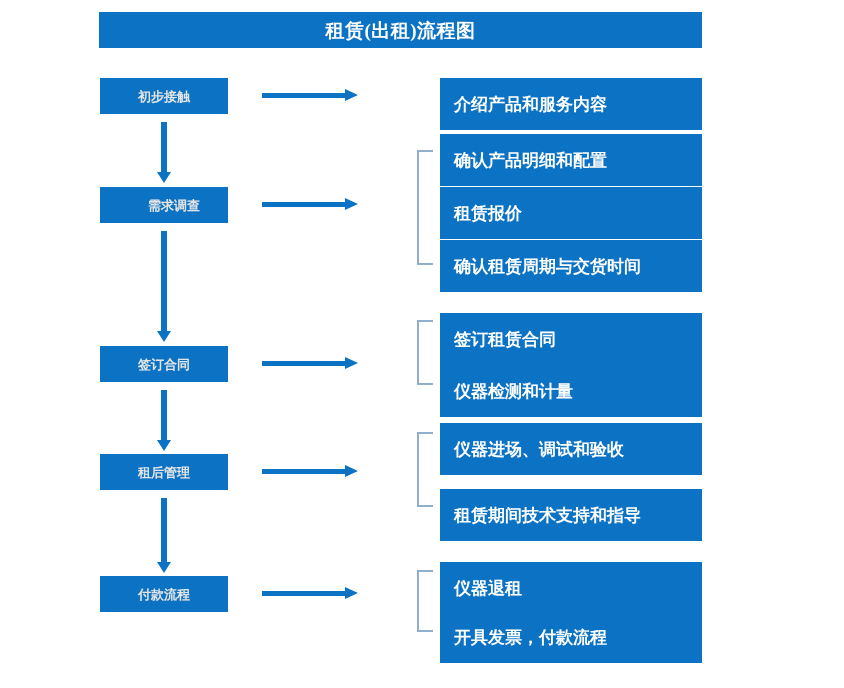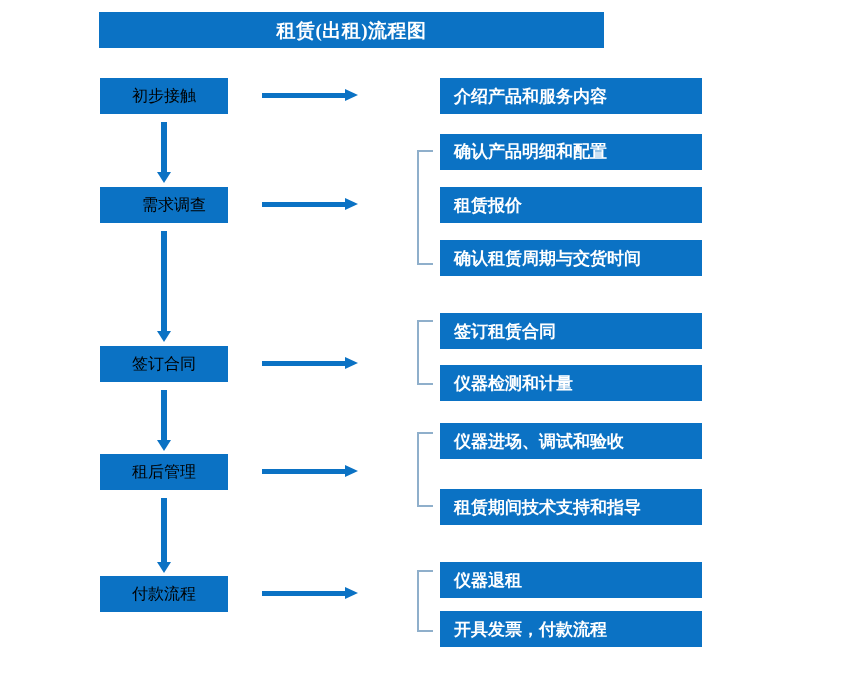--- a/index.html
+++ b/index.html
@@ -20,21 +20,21 @@
     width: 844px;
     height: 688px;
     background: #ffffff;
   }
 
   
   .title-bar {
     position: absolute;
     left: 99px;
     top: 12px;
-    width: 505px;
+    width: 603px;
     height: 36px;
     background: #0B72C4;
     display: flex;
     align-items: center;
     justify-content: center;
     box-sizing: border-box;
   }
   .title-bar .title-text {
     color: #ffffff;
     font-size: 19px;
@@ -50,33 +50,33 @@
     left: 100px;
     width: 128px;
     height: 36px;
     background: #0B72C4;
     display: flex;
     align-items: center;
     justify-content: center;
     box-sizing: border-box;
   }
   .stage-box .stage-label {
-    color: #000000;
-    font-size: 16px;
-    font-weight: normal;
+    color: #e5e5e5;
+    font-size: 13px;
+    font-weight: bold;
     white-space: nowrap;
     line-height: 1;
   }
 
   
   .detail-box {
     position: absolute;
     left: 440px;
     width: 262px;
-    height: 36px;
+    height: 52px;
     background: #0B72C4;
     display: flex;
     align-items: center;
     box-sizing: border-box;
     padding-left: 14px;
   }
   .detail-box .detail-label {
     color: #ffffff;
     font-size: 17px;
     font-weight: bold;
@@ -208,21 +208,21 @@
   </div>
 
   <div class="bracket" style="top:150px; height:115px;"></div>
   <div class="bracket" style="top:320px; height:65px;"></div>
   <div class="bracket" style="top:432px; height:75px;"></div>
   <div class="bracket" style="top:570px; height:62px;"></div>
 
   <div class="detail-box" style="top:78px;">
     <span class="detail-label">介绍产品和服务内容</span>
   </div>
-  <div class="detail-box" style="top:134px;font-family:Liberation Mono, monospace;">
+  <div class="detail-box" style="top:134px;">
     <span class="detail-label">确认产品明细和配置</span>
   </div>
   <div class="detail-box" style="top:187px;">
     <span class="detail-label">租赁报价</span>
   </div>
   <div class="detail-box" style="top:240px;">
     <span class="detail-label">确认租赁周期与交货时间</span>
   </div>
   <div class="detail-box" style="top:313px;">
     <span class="detail-label">签订租赁合同</span>

